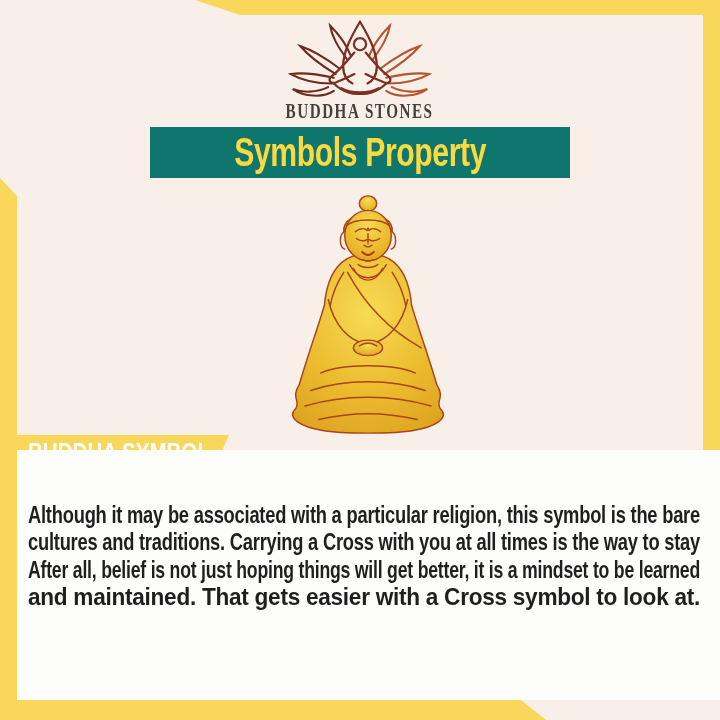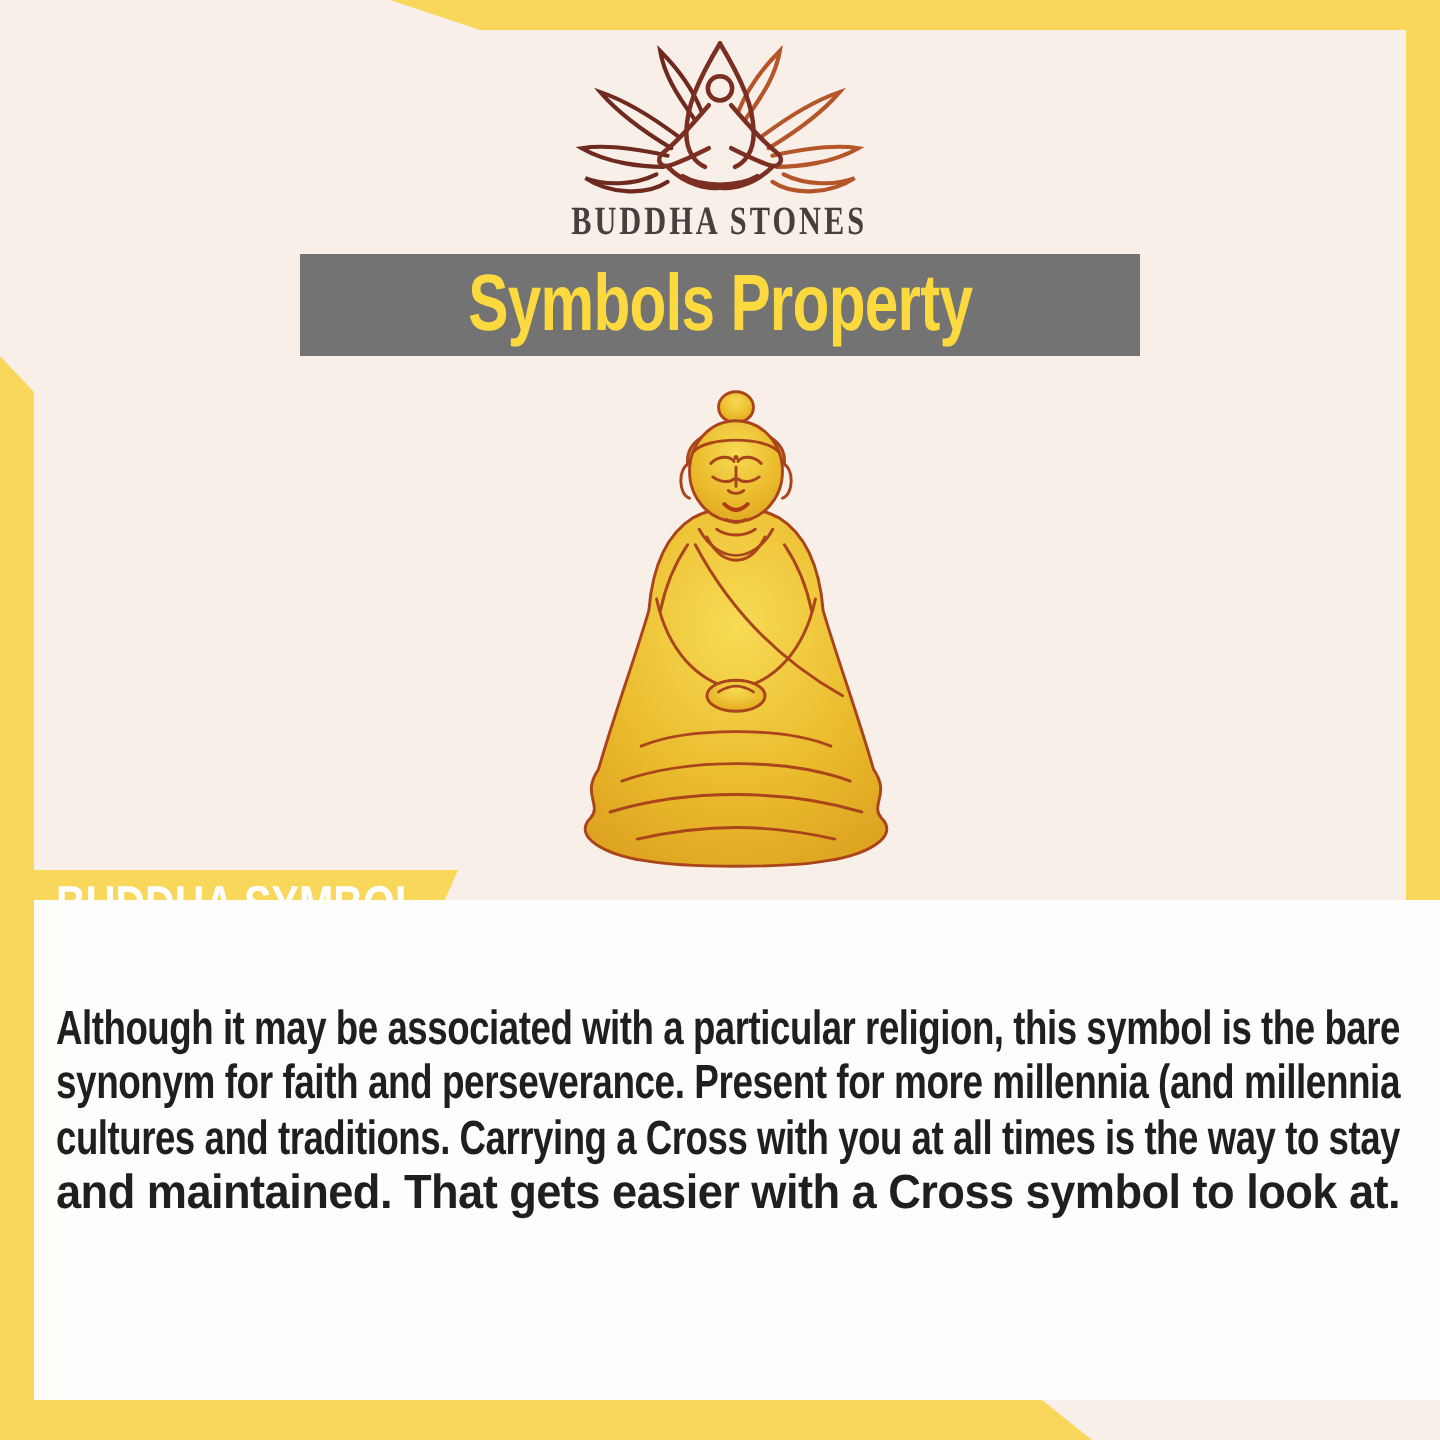--- a/index.html
+++ b/index.html
@@ -25,21 +25,21 @@
   .logo-svg{position:absolute;left:285px;top:18px;}
   .brand-name{
     position:absolute;left:0;top:100px;width:720px;text-align:center;
     font-family:"Liberation Serif", serif;font-size:20px;font-weight:700;
     letter-spacing:2px;color:#46403C;
   }
   .brand-name span{display:inline-block;white-space:nowrap;transform-origin:center;}
   
   .title-banner{
     position:absolute;left:150px;top:127px;width:420px;height:51px;
-    background:#737373;display:flex;align-items:center;justify-content:center;
+    background:#0f766e;display:flex;align-items:center;justify-content:center;
   }
   .title-text{
     display:inline-block;white-space:nowrap;transform-origin:center;
     font-size:40px;font-weight:700;color:#FCD93F;letter-spacing:-0.5px;
   }
   
   .buddha-svg{position:absolute;left:276px;top:180px;}
   
   .badge{
     position:absolute;left:14px;top:407px;width:215px;height:34px;
@@ -156,18 +156,18 @@
 
   <div class="badge">
     <span style="transform: scaleX(0.790821);">BUDDHA SYMBOL</span>
   </div>
 
   <div class="content-panel"></div>
 
 
   <div class="paragraph">
     <div class="pline"><span style="transform: scaleX(0.763718);">Although it may be associated with a particular religion, this symbol is the bare</span></div>
-    <div class="pline"><span style="transform: scaleX(0.769622);">synonym for faith and perseverance. Present for more millennia (and millennia</span></div>
     <div class="pline"><span style="transform: scaleX(0.762797);">cultures and traditions. Carrying a Cross with you at all times is the way to stay</span></div>
+    <div class="pline"><span style="transform: scaleX(0.735934);">After all, belief is not just hoping things will get better, it is a mindset to be learned</span></div>
     <div class="pline"><span style="transform: scaleX(0.942538);">and maintained. That gets easier with a Cross symbol to look at.</span></div>
   </div>
 
 </div>
 
 </body></html>

